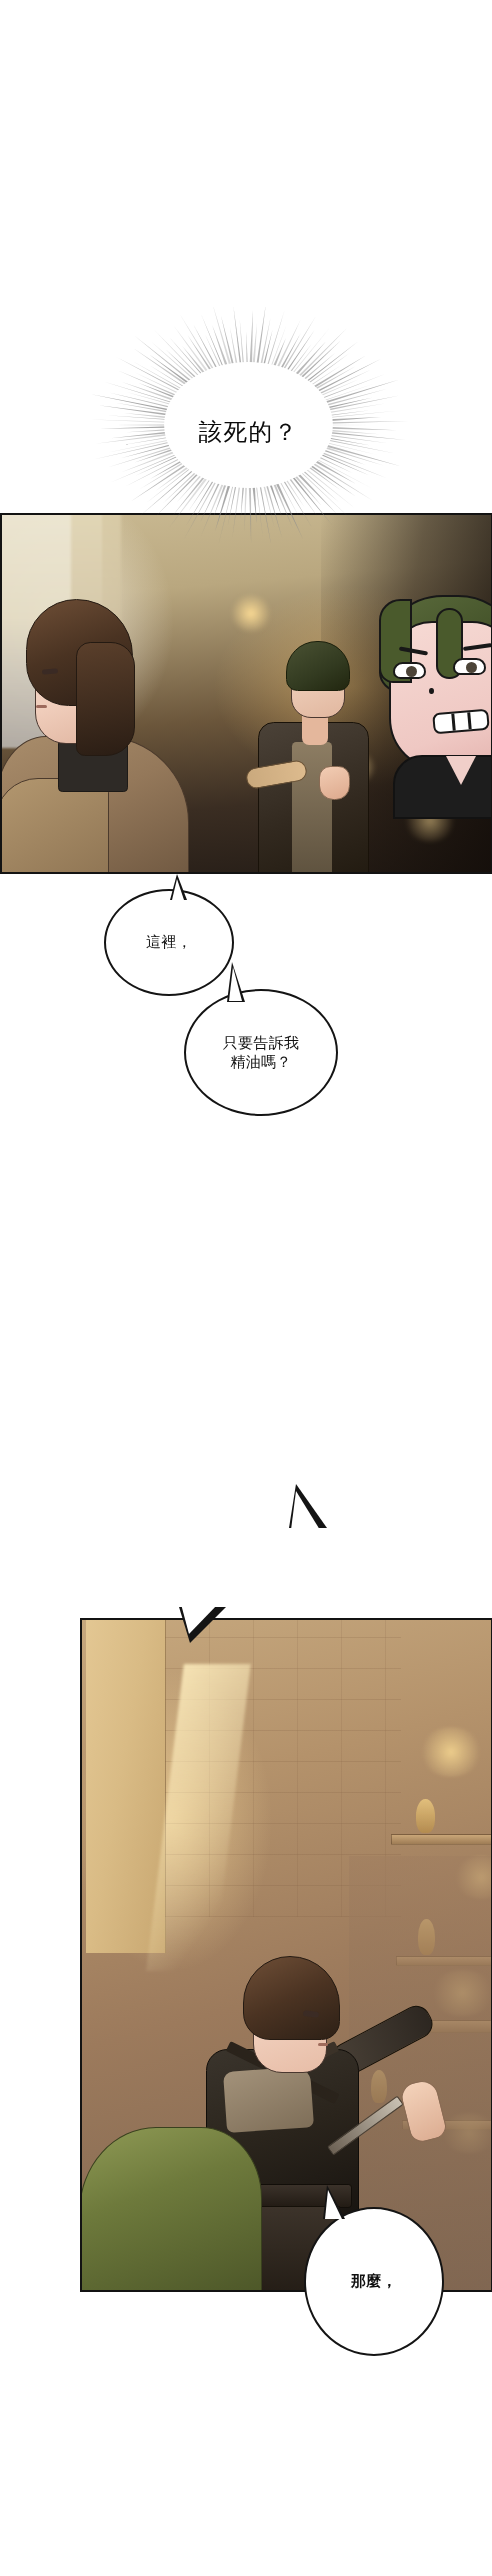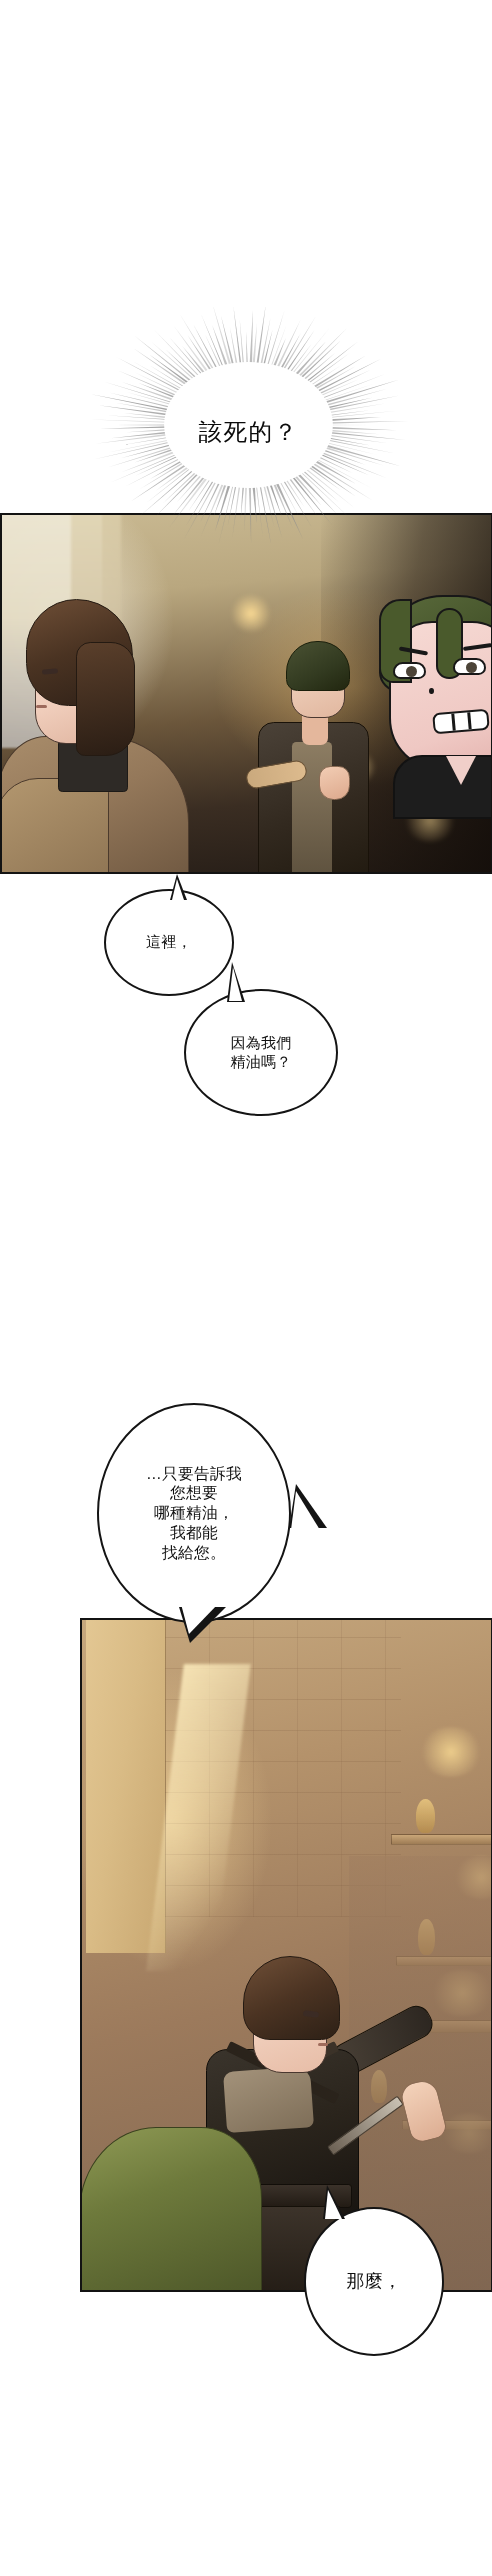--- a/index.html
+++ b/index.html
@@ -579,52 +579,45 @@
     <span class="txt">這裡，</span>
   </div>
   <div class="tail" style="left:170px; top:874px;
        border-left:7.1px solid transparent; border-right:10px solid transparent;
        border-bottom:26px solid #141414;"></div>
   <div class="tail" style="left:172px; top:879px;
        border-left:5px solid transparent; border-right:7.1px solid transparent;
        border-bottom:21.4px solid #ffffff; z-index:42;"></div>
 
   <div class="bubble bubble-oval" id="bubble-oil-question" style="left:184px; top:989px; width:154px; height:127px; font-size:15px;">
-    <span class="txt">因為我們
+    <span class="txt">只要告訴我
 精油嗎？</span>
   </div>
   <div class="tail" style="left:227px; top:962px;
        border-left:5.7px solid transparent; border-right:13px solid transparent;
        border-bottom:40px solid #141414;"></div>
   <div class="tail" style="left:229px; top:967px;
        border-left:4.3px solid transparent; border-right:9.3px solid transparent;
        border-bottom:34px solid #ffffff; z-index:42;"></div>
 
-  <div class="bubble bubble-oval" id="bubble-just-tell-me" style="left:97px; top:1403px; width:194px; height:220px; font-size:15.7px;">
-    <span class="txt">…只要告訴我
-您想要
-哪種精油，
-我都能
-找給您。</span>
-  </div>
   <div class="tail" style="left:179px; top:1607px;
        border-left:11.4px solid transparent; border-right:36px solid transparent;
        border-top:36px solid #141414;"></div>
   <div class="tail" style="left:181px; top:1604px;
        border-left:8.6px solid transparent; border-right:29px solid transparent;
        border-top:30px solid #ffffff; z-index:42;"></div>
 
   <div class="tail" style="left:289px; top:1484px;
        border-left:7.1px solid transparent; border-right:31px solid transparent;
        border-bottom:44px solid #141414;"></div>
   <div class="tail" style="left:291px; top:1491px;
        border-left:5.7px solid transparent; border-right:24px solid transparent;
        border-bottom:39px solid #ffffff; z-index:42;"></div>
 
-  <div class="bubble bubble-oval" id="bubble-so-then" style="left:304px; top:2207px; width:140px; height:149px; font-size:18px;">
+  <div class="bubble bubble-oval" id="bubble-so-then" style="left:304px; top:2207px; width:140px; height:149px; font-size:15px;font-weight:bold;">
     <span class="txt">那麼，</span>
   </div>
   <div class="tail" style="left:323px; top:2185px;
        border-left:4.3px solid transparent; border-right:18.6px solid transparent;
        border-bottom:34px solid #141414;"></div>
   <div class="tail" style="left:325px; top:2190px;
        border-left:3.6px solid transparent; border-right:14.3px solid transparent;
        border-bottom:29px solid #ffffff; z-index:42;"></div>
 
   <div class="panel" id="panel-2">

